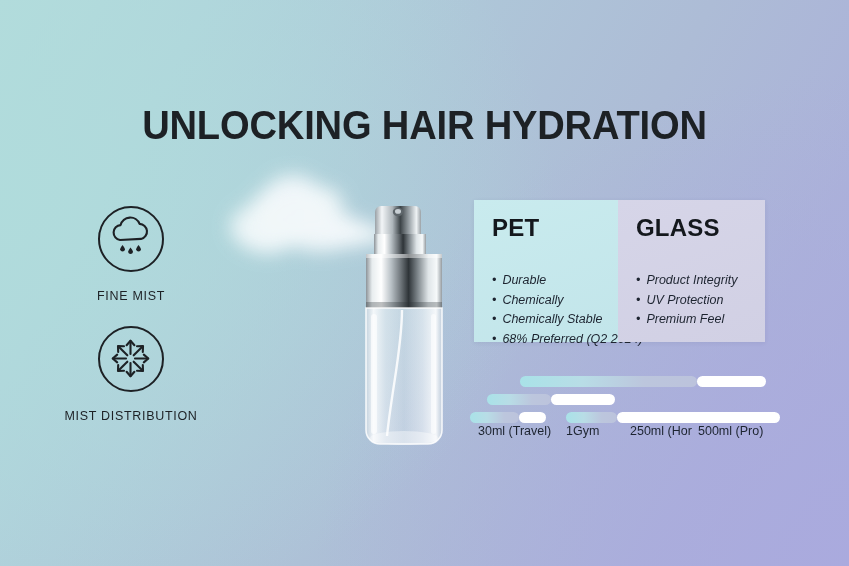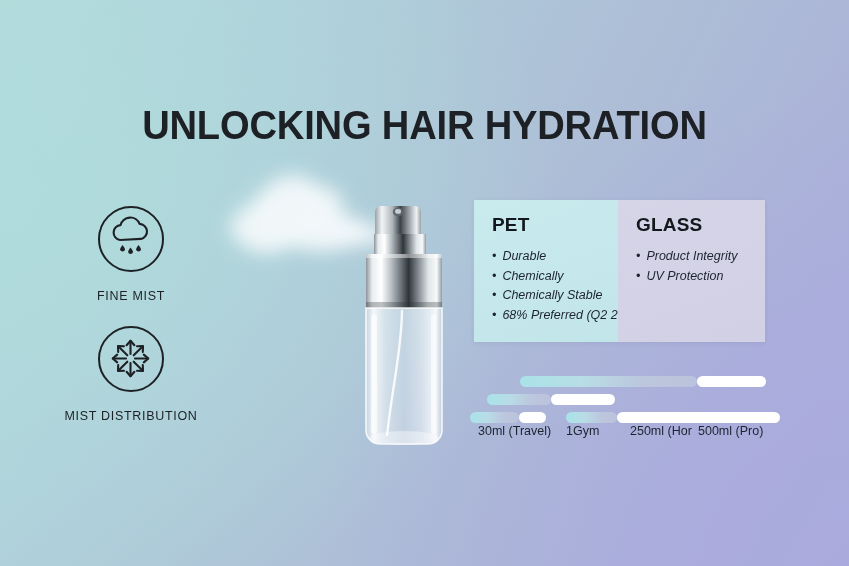--- a/index.html
+++ b/index.html
@@ -85,25 +85,25 @@
     top: 200px;
     width: 291px;
     height: 142px;
     display: flex;
     box-shadow: 0 1px 4px rgba(60,70,110,0.10);
   }
   .cmp-col { box-sizing: border-box; padding: 14px 0 0 18px; }
   #cmp-pet   { width: 144px; background: linear-gradient(160deg,#c9ebee 0%, #c2e5ea 100%); }
   #cmp-glass { width: 151px; background: linear-gradient(160deg,#d6d5e8 0%, #d1d0e4 100%); }
   .cmp-head {
-    font-size: 19px;
+    font-size: 24px;
     font-weight: bold;
     color: #14181d;
     letter-spacing: 0.2px;
-    margin-bottom: 11px;
+    margin-bottom: 29px;
   }
   .cmp-list { list-style: none; margin: 0; padding: 0; font-style: italic; }
   .cmp-list li {
     font-size: 12.5px;
     line-height: 19.5px;
     color: #1d2430;
     white-space: nowrap;
   }
   .cmp-list li::before { content: "\2022"; margin-right: 6px; }
 
@@ -259,20 +259,21 @@
         <li>Chemically</li>
         <li>Chemically Stable</li>
         <li>68% Preferred (Q2 2024)</li>
       </ul>
     </div>
     <div class="cmp-col" id="cmp-glass">
       <div class="cmp-head">GLASS</div>
       <ul class="cmp-list">
         <li>Product Integrity</li>
         <li>UV Protection</li>
+        <li>Premium Feel</li>
       </ul>
     </div>
   </div>
 
   <div id="bar-chart">
     <div class="bar-row" id="bar-row-0" style="top:0px;  left:0; width:310px;">
         <div class="bar" style="left: 50px; width: 246px;">
           <div class="fill" style="width: 72%;"></div>
           <div class="track" style="width: 28%;"></div>
         </div>

